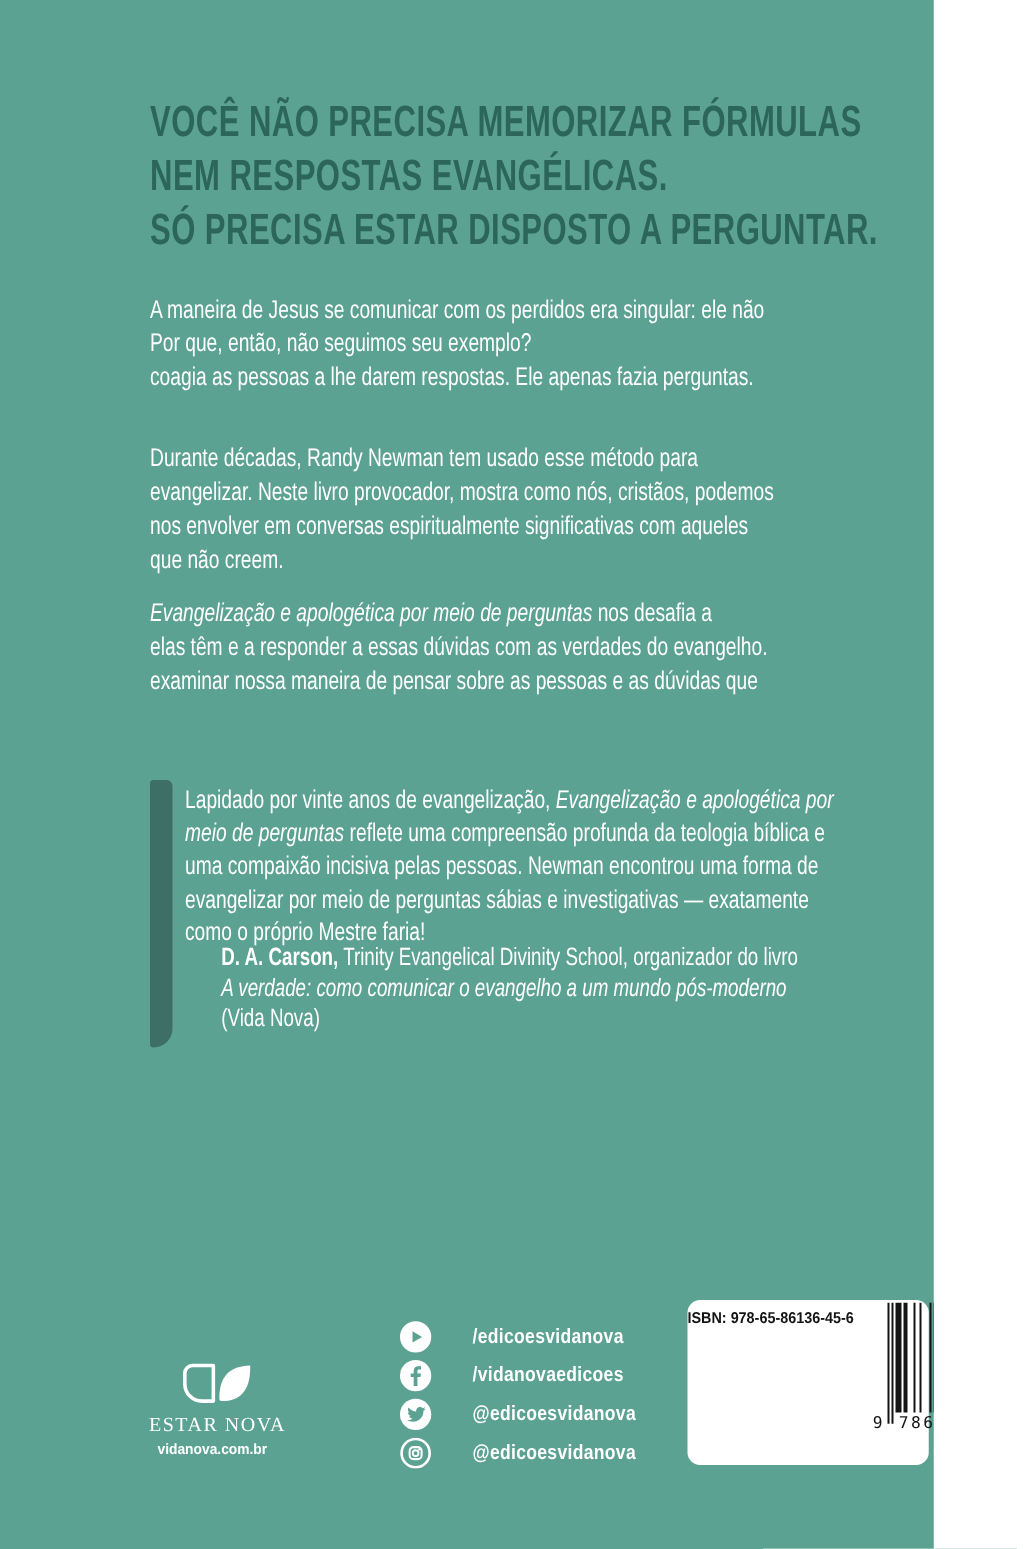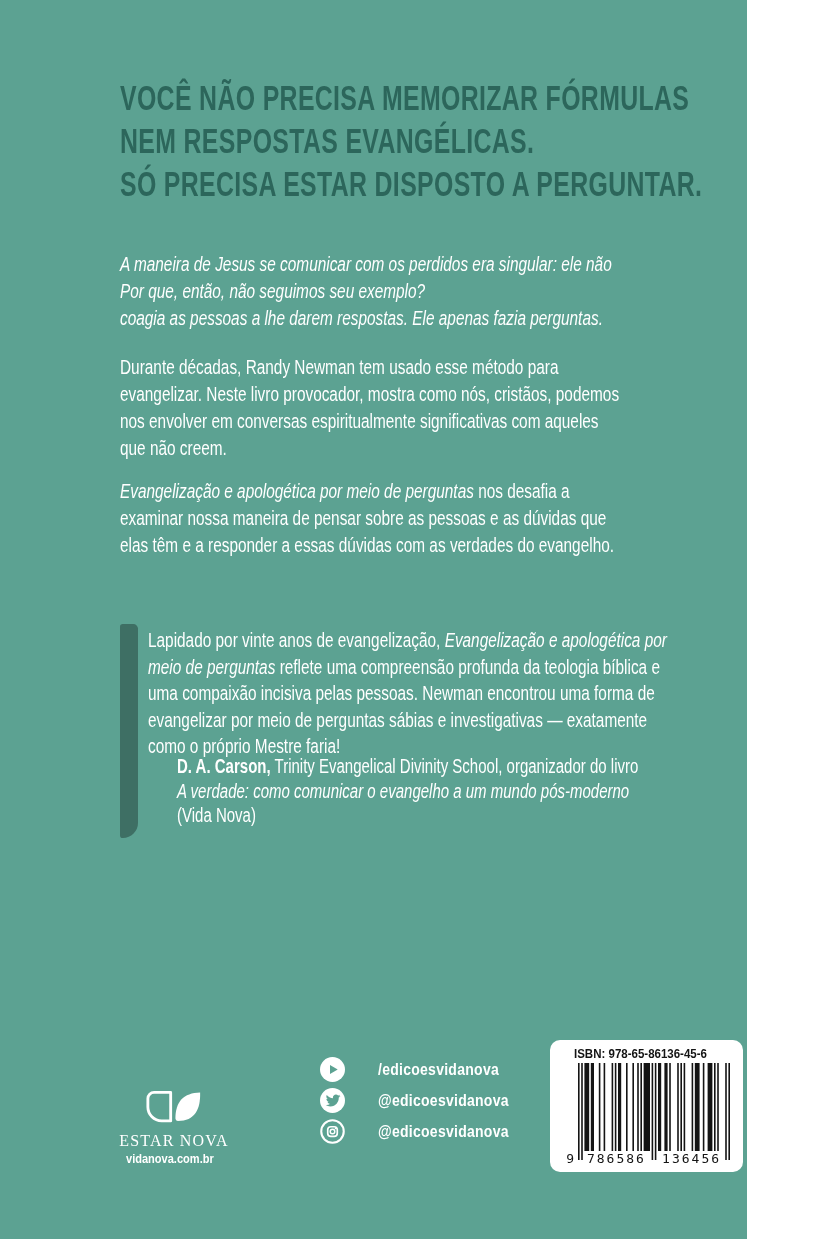--- a/index.html
+++ b/index.html
@@ -16,21 +16,21 @@
   .cx75{transform:scaleX(.75);}
   .cx85{transform:scaleX(.85);}
   .cx92{transform:scaleX(.92);}
 
   
   .headline{left:120px; top:76px; font-size:35px; font-weight:bold;
     line-height:43px; color:var(--headline); letter-spacing:.5px;}
 
   
   .body-text{font-size:20.5px; line-height:27px; font-weight:normal;}
-  .p1{left:120px; top:250px;font-style:italic;}
+  .p1{left:120px; top:234px;}
   .p2{left:120px; top:353px;}
   .p3{left:120px; top:477px;}
   .it{font-style:italic;}
   .bd{font-weight:bold;}
 
   
   .accent-bar{left:120px; top:624px; width:18px; height:214px;
     background:var(--accent-bar); border-radius:3px 5px 16px 3px;}
   .quote{left:148px; top:627px; font-size:20.5px; line-height:26.6px;}
   .attribution{left:177px; top:754px; font-size:20px; line-height:24.5px;}
@@ -47,21 +47,21 @@
   .soc-row{display:flex; align-items:center; height:27px; margin-bottom:4px;gap:24px;}
   .soc-icon{width:25px; height:25px; border-radius:50%; background:#fff;
     display:flex; align-items:center; justify-content:center; flex:0 0 auto;}
   .soc-icon svg{display:block;}
   .soc-icon--ring{background:transparent; width:25px; height:25px;}
   .soc-handle{margin-left:9px; font-size:16.5px; font-weight:bold; letter-spacing:.3px;}
 
   
   .isbn-box{left:550px; top:1040px; width:193px; height:132px;
     background:var(--barcode-box); border-radius:10px; color:var(--barcode-ink);
-    display:flex; flex-direction:column; align-items:center;}
+    display:flex; flex-direction:row; }
   .isbn-label{margin-top:7px; font-size:12.5px; font-weight:bold; white-space:nowrap;}
   .barcode-wrap{margin-top:2px;}
   .bc-digits{font-family:"DejaVu Sans Mono", monospace; font-size:13px; fill:var(--barcode-ink);}
 </style>
 </head>
 <body>
 
 <div class="page">
 
   <div class="abs headline">
@@ -78,22 +78,22 @@
 
   <div class="abs body-text p2">
     <div class="line"><span class="cnd cx75">Durante décadas, Randy Newman tem usado esse método para</span></div>
     <div class="line"><span class="cnd cx75">evangelizar. Neste livro provocador, mostra como nós, cristãos, podemos</span></div>
     <div class="line"><span class="cnd cx75">nos envolver em conversas espiritualmente significativas com aqueles</span></div>
     <div class="line"><span class="cnd cx75">que não creem.</span></div>
   </div>
 
   <div class="abs body-text p3">
     <div class="line"><span class="cnd cx75"><span class="it">Evangelização e apologética por meio de perguntas</span><span> nos desafia a</span></span></div>
+    <div class="line"><span class="cnd cx75">elas têm e a responder a essas dúvidas com as verdades do evangelho.</span></div>
     <div class="line"><span class="cnd cx75">examinar nossa maneira de pensar sobre as pessoas e as dúvidas que</span></div>
-    <div class="line"><span class="cnd cx75">elas têm e a responder a essas dúvidas com as verdades do evangelho.</span></div>
   </div>
 
   <div class="abs accent-bar"></div>
 
   <div class="abs quote">
     <div class="line"><span class="cnd cx75"><span>Lapidado por vinte anos de evangelização, </span><span class="it">Evangelização e apologética por</span></span></div>
     <div class="line"><span class="cnd cx75"><span class="it">meio de perguntas</span><span> reflete uma compreensão profunda da teologia bíblica e</span></span></div>
     <div class="line"><span class="cnd cx75">uma compaixão incisiva pelas pessoas. Newman encontrou uma forma de</span></div>
     <div class="line"><span class="cnd cx75">evangelizar por meio de perguntas sábias e investigativas — exatamente</span></div>
     <div class="line"><span class="cnd cx75">como o próprio Mestre faria!</span></div>
@@ -115,20 +115,28 @@
   </div>
 
   <div class="abs social">
     <div class="soc-row">
       <span class="soc-icon">
         <svg width="25" height="25" viewBox="0 0 24 24">
             <path d="M9.6 7.6v8.8l7.4-4.4z" fill="#5CA292"></path>
           </svg>
       </span>
       <span class="soc-handle"><span class="cnd cx85">/edicoesvidanova</span></span>
+    </div>
+    <div class="soc-row">
+      <span class="soc-icon">
+        <svg width="25" height="25" viewBox="0 0 24 24">
+            <path d="M13.4 20v-6.9h2.3l.4-2.7h-2.7V8.6c0-.8.2-1.3 1.3-1.3h1.5V4.9c-.3 0-1.1-.1-2.1-.1-2.1 0-3.6 1.3-3.6 3.7v1.9H8.2v2.7h2.3V20h2.9z" fill="#5CA292"></path>
+          </svg>
+      </span>
+      <span class="soc-handle"><span class="cnd cx85">/vidanovaedicoes</span></span>
     </div>
     <div class="soc-row">
       <span class="soc-icon">
         <svg width="25" height="25" viewBox="0 0 24 24">
             <path d="M19.6 7.6c-.5.2-1.1.4-1.6.5.6-.4 1-.9 1.2-1.6-.5.3-1.1.6-1.8.7-.5-.6-1.3-.9-2.1-.9-1.6 0-2.9 1.3-2.9 2.9 0 .2 0 .4.1.6-2.4-.1-4.6-1.3-6-3.1-.3.5-.4 1-.4 1.5 0 1 .5 1.9 1.3 2.4-.5 0-.9-.1-1.3-.4v.1c0 1.4 1 2.6 2.3 2.9-.2.1-.5.1-.8.1-.2 0-.4 0-.5-.1.4 1.2 1.4 2 2.7 2-1 .8-2.2 1.2-3.6 1.2h-.7c1.3.8 2.8 1.3 4.4 1.3 5.3 0 8.1-4.4 8.1-8.1v-.4c.6-.3 1.1-.8 1.6-1.6z" fill="#5CA292"></path>
           </svg>
       </span>
       <span class="soc-handle"><span class="cnd cx85">@edicoesvidanova</span></span>
     </div>
     <div class="soc-row">

